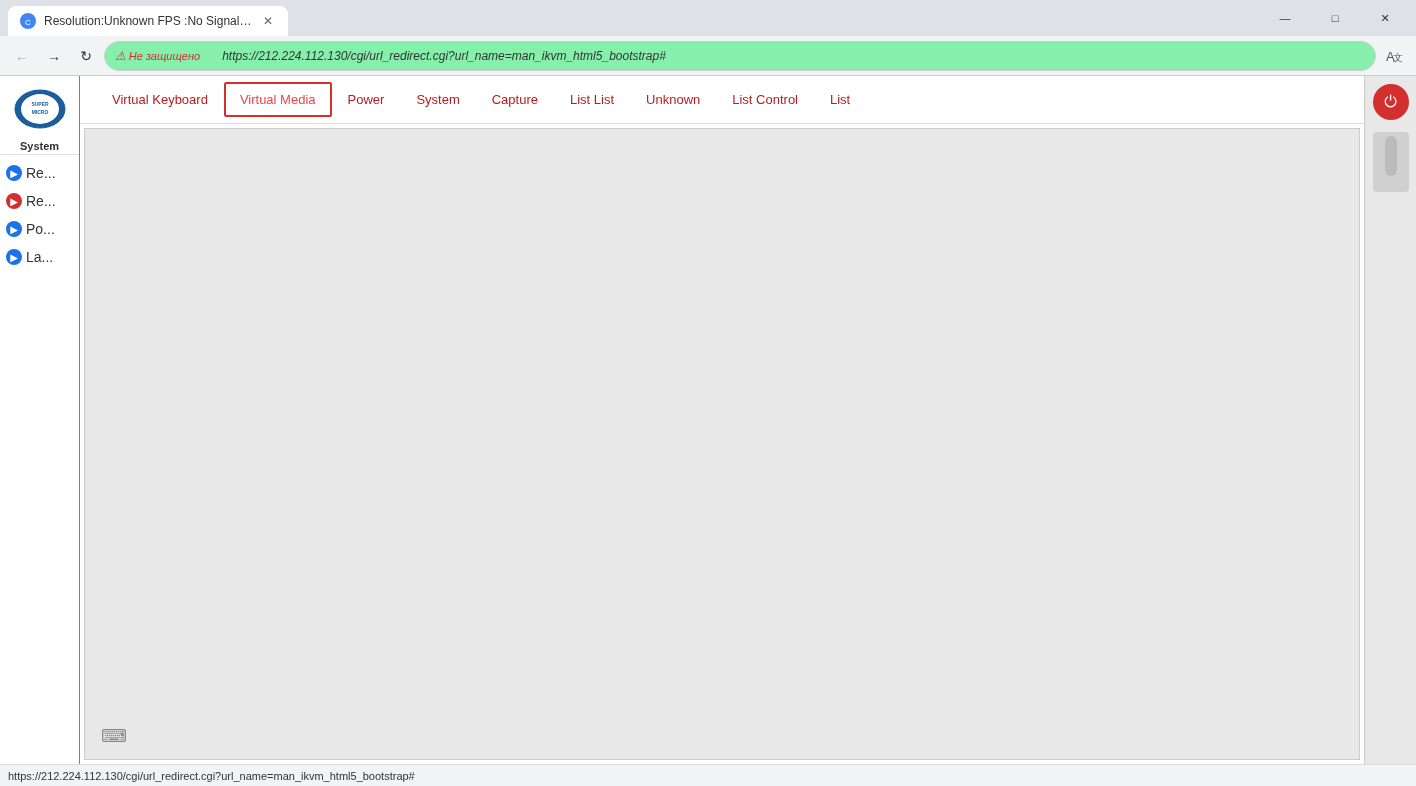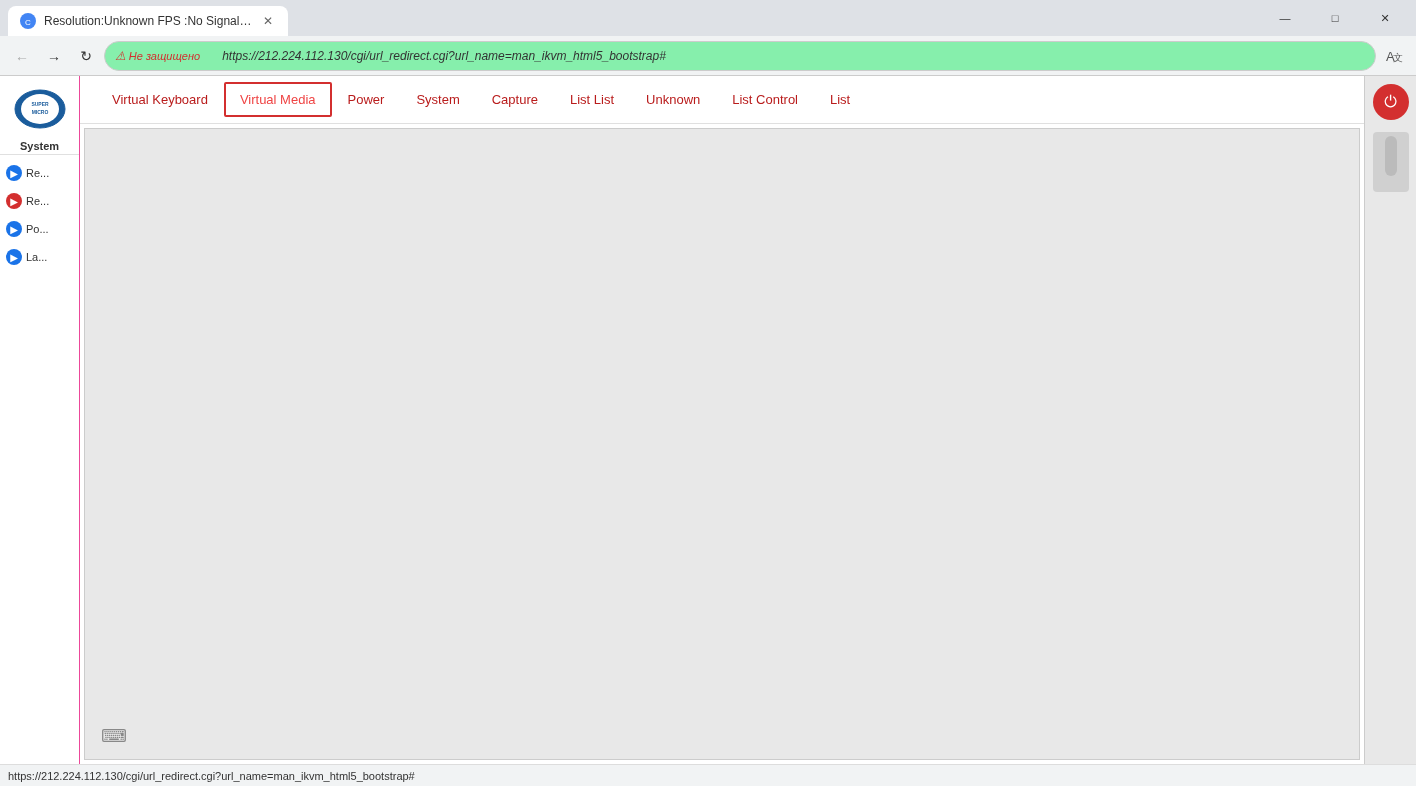--- a/index.html
+++ b/index.html
@@ -211,21 +211,21 @@
       display: flex;
       align-items: center;
       justify-content: center;
       font-size: 10px;
       color: white;
       flex-shrink: 0;
     }
     .dot-blue { background: #1a73e8; }
     .dot-red { background: #d32f2f; }
     .sidebar-item-text {
-      font-size: 11px;
+      font-size: 14px;
       color: #333;
     }
 
     
     .right-panel {
       width: 52px;
       background: #e8e8e8;
       display: flex;
       flex-direction: column;
       align-items: center;

